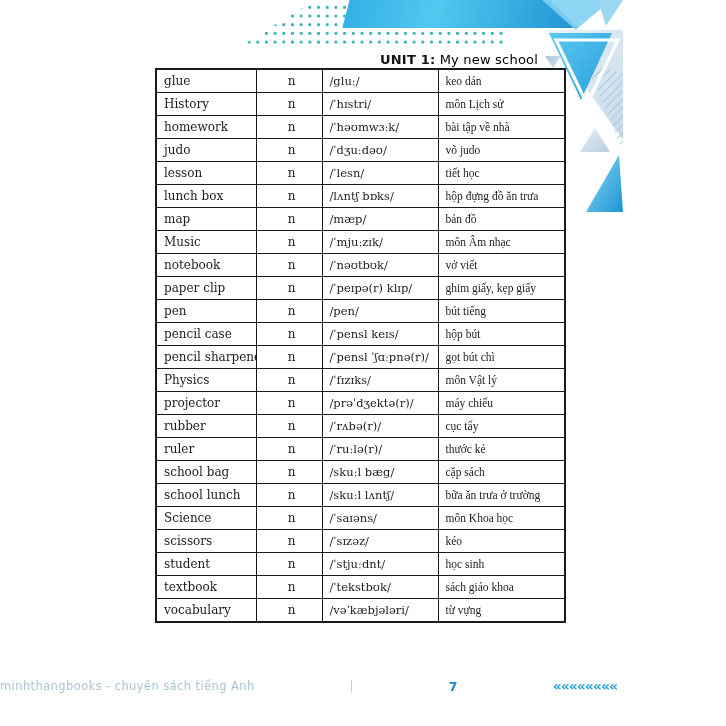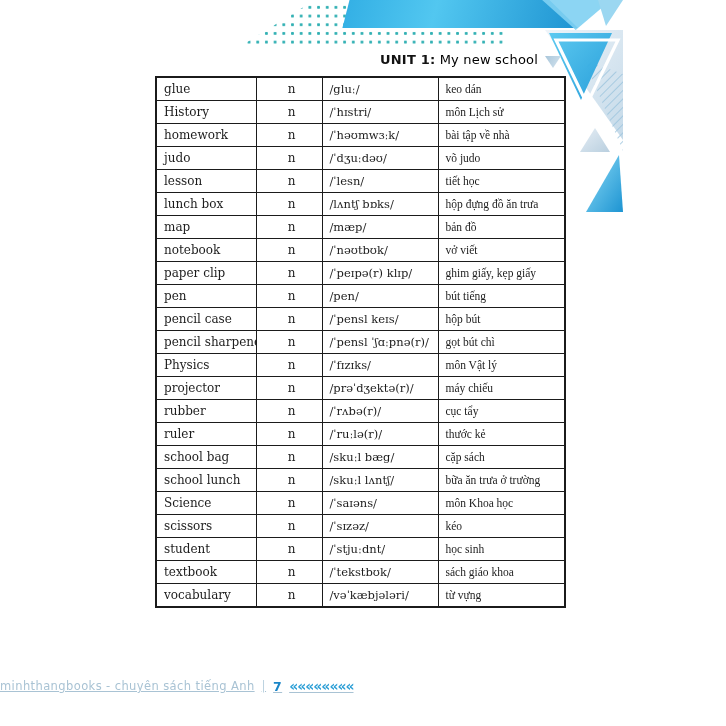--- a/index.html
+++ b/index.html
@@ -36,40 +36,40 @@
   
   .unit-header {
     position: absolute; left: 200px; top: 52px; width: 338px;
     text-align: right; font-size: 13px; letter-spacing: .2px;
     white-space: nowrap;
   }
   .unit-label { font-weight: bold; color: #121212; margin-left: 20px; }
   .unit-title { color: #000000; font-weight: 500; }
 
   
-  .table-wrap { position: absolute; left: 155px; top: 76px; }
+  .table-wrap { position: absolute; left: 155px; top: 68px; }
   table.vocab {
     border-collapse: collapse; table-layout: fixed; width: 409px;
     border: 2px solid #1b1b1b;
     font-family: "DejaVu Serif", serif; font-size: 12px; color: #1c1c1c;
   }
   table.vocab td {
     border: 1px solid #1b1b1b; height: 22px;
     padding: 0 2px 0 7px; vertical-align: middle;
     overflow: hidden; white-space: nowrap;
   }
   td.col-pos { text-align: center; padding: 0; }
   td.col-ipa { font-size: 11.5px; }
   td.col-meaning { font-size: 11.5px; font-family: Liberation Serif, serif; }
 
   
   .footer {
     position: absolute; left: 0; top: 676px; width: 617px; height: 20px;
-    display: flex; justify-content: flex-start; align-items: center; gap: 7px;
-    font-size: 11.5px; letter-spacing: .4px; color: #a9c3d4; white-space: nowrap; text-decoration: underline;
+    display: flex; justify-content: space-between; align-items: center; gap: 7px;
+    font-size: 11.5px; letter-spacing: .4px; color: #a9c3d4; white-space: nowrap;
   }
   .footer .sep { color: #bcd2e0; font-size: 12px; }
   .footer .page-num { color: #1b86c8; font-weight: bold; font-size: 12.5px; }
   .footer .chevrons {
     color: #2d9fd6; font-weight: bold; font-size: 14px; letter-spacing: -1px;
   }
 </style>
 </head>
 <body>
 
@@ -161,20 +161,26 @@
             <td class="col-ipa">/lʌntʃ bɒks/</td>
             <td class="col-meaning">hộp đựng đồ ăn trưa</td>
           </tr>
           <tr>
             <td class="col-word">map</td>
             <td class="col-pos">n</td>
             <td class="col-ipa">/mæp/</td>
             <td class="col-meaning">bản đồ</td>
           </tr>
           <tr>
+            <td class="col-word">Music</td>
+            <td class="col-pos">n</td>
+            <td class="col-ipa">/ˈmjuːzɪk/</td>
+            <td class="col-meaning">môn Âm nhạc</td>
+          </tr>
+          <tr>
             <td class="col-word">notebook</td>
             <td class="col-pos">n</td>
             <td class="col-ipa">/ˈnəʊtbʊk/</td>
             <td class="col-meaning">vở viết</td>
           </tr>
           <tr>
             <td class="col-word">paper clip</td>
             <td class="col-pos">n</td>
             <td class="col-ipa">/ˈpeɪpə(r) klɪp/</td>
             <td class="col-meaning">ghim giấy, kẹp giấy</td>

